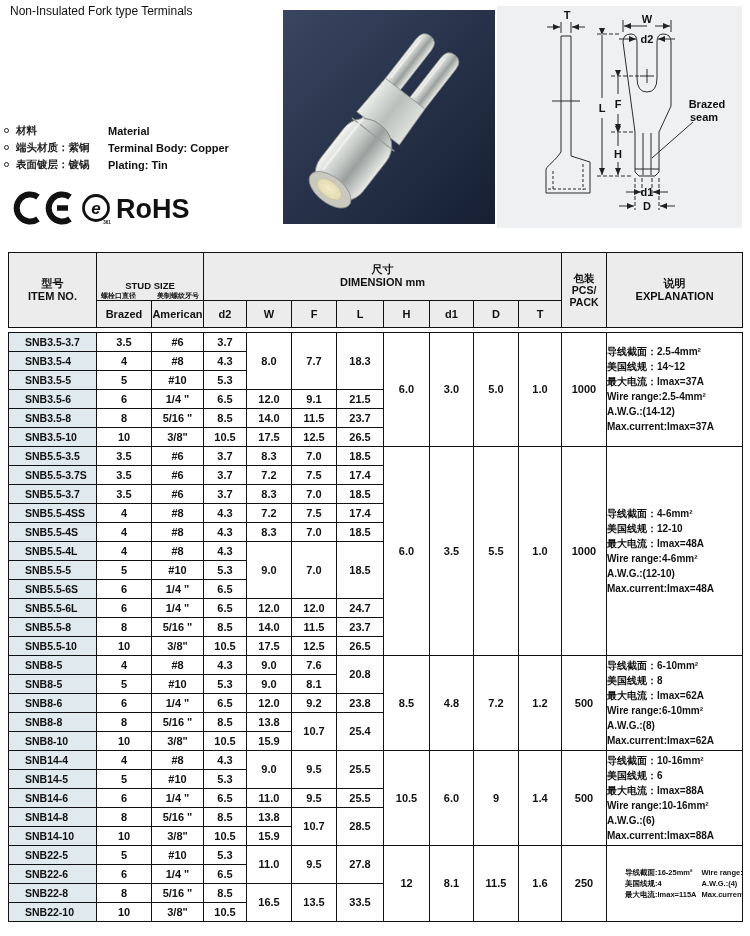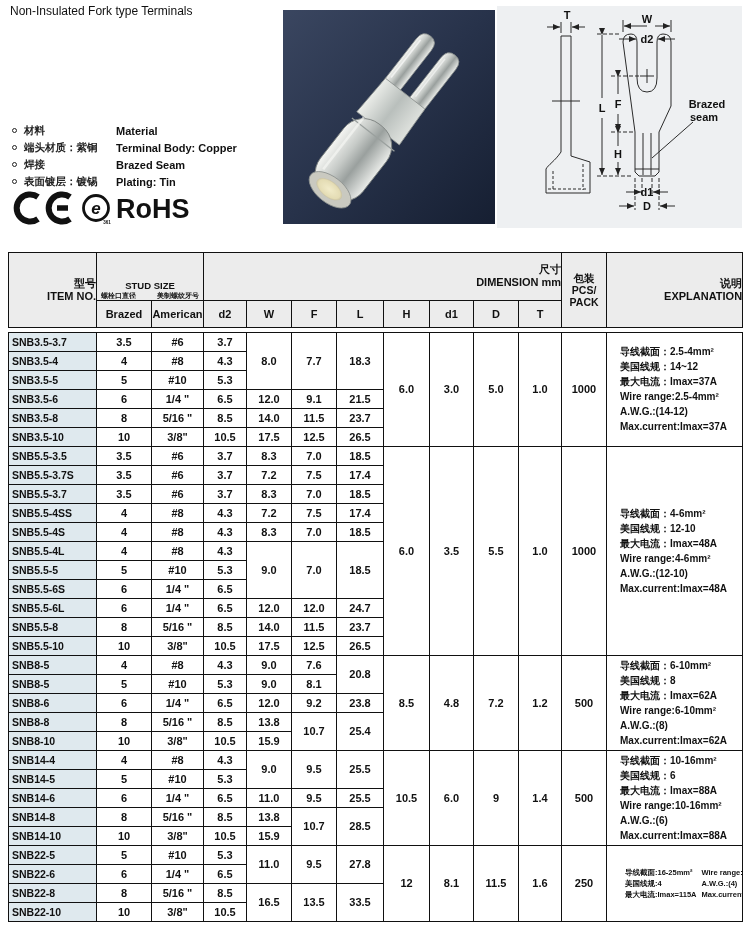--- a/index.html
+++ b/index.html
@@ -8,47 +8,47 @@
     width:750px; height:936px; position:relative;
     font-family:"Liberation Sans", sans-serif; color:#111;
   }
   .page { position:absolute; inset:0; background:#fff; overflow:hidden; }
 
   
   .title-block { position:absolute; left:10px; top:5px; line-height:1.15; }
   .title-zh { font-size:16px; font-weight:bold; letter-spacing:0.5px; }
   .title-en { font-size:12px; font-weight:400; }
 
-  .materials { position:absolute; left:12px; top:122px; width:265px; }
+  .materials { position:absolute; left:4px; top:122px; width:265px; }
   .mat-row { display:flex; align-items:center; height:17px; }
   .mat-bullet { width:5px; height:5px; border:1.5px solid #222; border-radius:50%; margin-right:7px; flex:0 0 auto; }
   .mat-zh { width:92px; font-size:10.5px; font-weight:bold; color:#222; }
   .mat-en { font-size:11px; font-weight:bold; color:#111; }
 
   .certs { position:absolute; left:8px; top:190px; width:270px; height:40px; }
 
   .photo { position:absolute; left:283px; top:10px; width:212px; height:214px; }
   .diagram { position:absolute; left:497px; top:6px; width:245px; height:222px; }
 
   
   .table-wrap { position:absolute; left:8px; top:252px; width:734px; }
   table { border-collapse:collapse; table-layout:fixed; width:734px; }
   td { border:1px solid #111; text-align:center; vertical-align:middle;
        font-size:11px; font-weight:bold; padding:0; overflow:hidden; }
 
   .head-table td { background:#ececec; height:27px; line-height:1.15; }
-  .head-table .two-line div { line-height:13px;text-align:right; }
+  .head-table .two-line div { line-height:13px; }
   .stud-zh { display:flex; justify-content:space-between; padding:0 4px; font-size:7px; font-weight:bold; }
   .stud-en { font-size:9.5px;margin-top:28px; }
   .pack-cell div { line-height:12px; font-size:10.5px; }
 
   .body-table { margin-top:4px; }
   .body-table td { height:19px; }
-  .item { text-align:left; padding-left:3px; background:#dfe9ee; font-size:10.5px; }
-  .expl { text-align:left; padding-left:13px; }
+  .item { text-align:left; padding-left:16px; background:#dfe9ee; font-size:10.5px; }
+  .expl { text-align:left; padding-left:0; }
   .expl div { font-size:10px; line-height:15px; font-weight:bold; white-space:nowrap; }
   .expl-sm { padding-left:18px; }
   .expl-sm .cols { display:flex; gap:5px; }
   .expl-sm div { font-size:7.5px; line-height:11px; white-space:nowrap; }
 
   svg text { font-family:"Liberation Sans", sans-serif; }
 </style>
 </head>
 <body>
 
@@ -61,25 +61,20 @@
   <div class="materials">
     <div class="mat-row">
       <span class="mat-bullet"></span>
       <span class="mat-zh">材料</span>
       <span class="mat-en">Material</span>
     </div>
     <div class="mat-row">
       <span class="mat-bullet"></span>
       <span class="mat-zh">端头材质：紫铜</span>
       <span class="mat-en">Terminal Body: Copper</span>
-    </div>
-    <div class="mat-row">
-      <span class="mat-bullet"></span>
-      <span class="mat-zh">焊接</span>
-      <span class="mat-en">Brazed Seam</span>
     </div>
     <div class="mat-row">
       <span class="mat-bullet"></span>
       <span class="mat-zh">表面镀层：镀锡</span>
       <span class="mat-en">Plating: Tin</span>
     </div>
   </div>
 
   <div class="certs">
     <svg width="270" height="40" viewBox="0 0 270 40">

